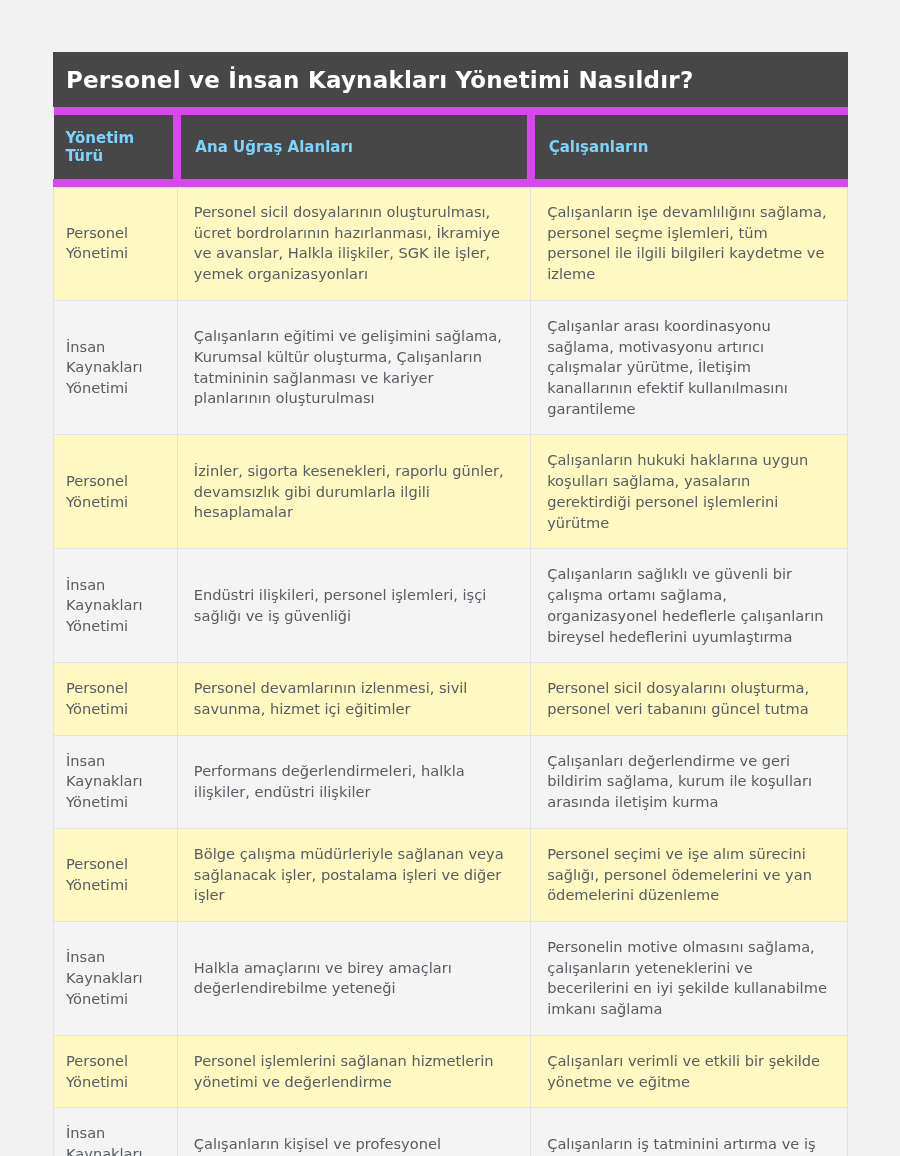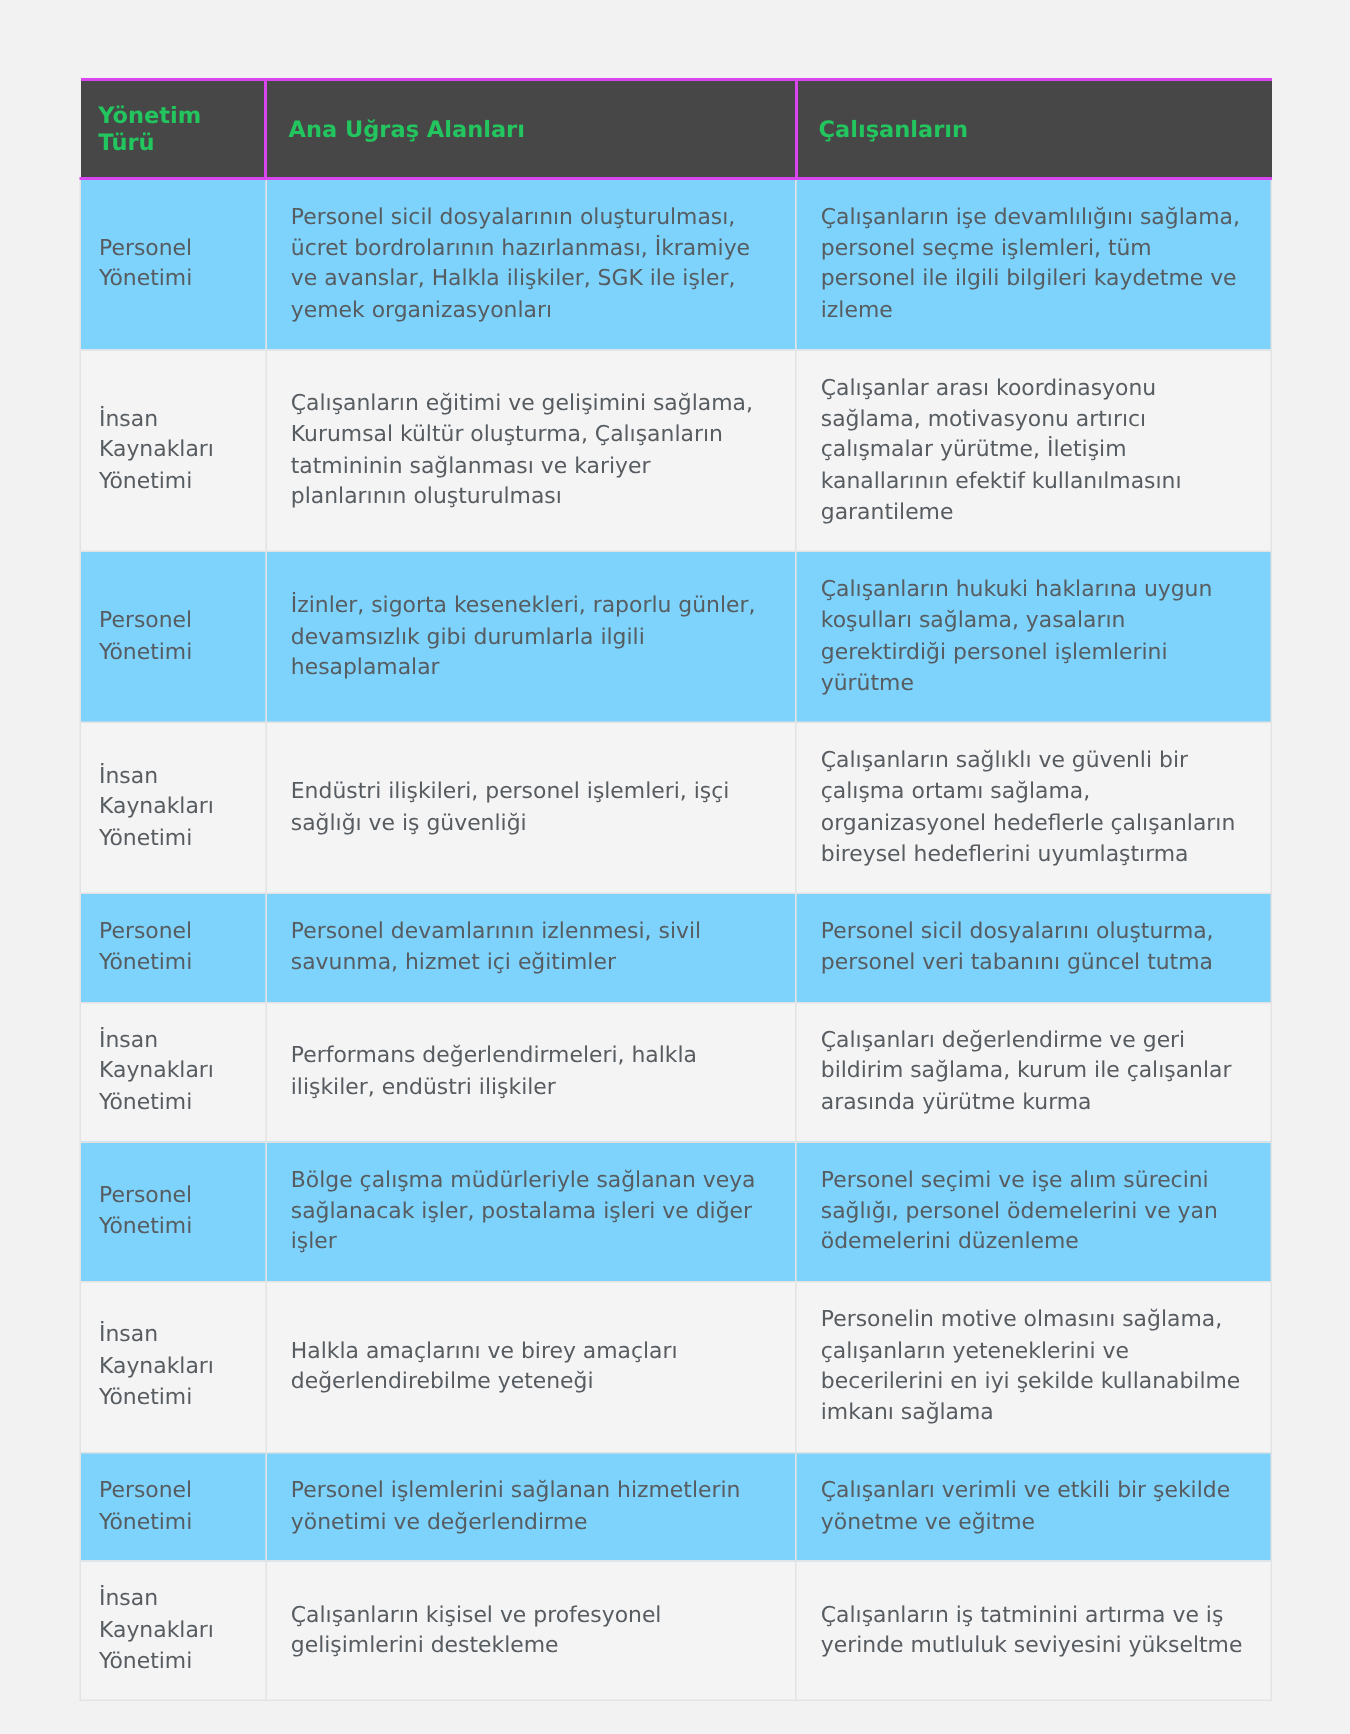--- a/index.html
+++ b/index.html
@@ -31,49 +31,50 @@
     border-collapse: collapse;
     table-layout: fixed;
   }
 
   col.c-type  { width: 15.6%; }
   col.c-areas { width: 44.5%; }
   col.c-func  { width: 39.9%; }
 
   thead th {
     background: #474747;
-    color: #22c55e;
+    color: #7dd3fc;
     font-size: 15px;
     font-weight: bold;
     text-align: left;
     vertical-align: middle;
     padding: 14px 14px;
-    border: 2px solid #d946ef;
+    border: 8px solid #d946ef;
     height: 62px;
   }
   thead th:first-child { border-left: none; padding-left: 12px; }
   thead th:last-child  { border-right: none; }
 
   tbody td {
     border: 1px solid #e3e3e4;
     color: #575c61;
     font-size: 14.6px;
     line-height: 1.42;
     vertical-align: middle;
     padding: 15px 16px;
-    background: #7dd3fc;
+    background: #fef9c3;
   }
   tbody td.type-cell { padding-left: 12px; padding-right: 8px; margin-top: 16px; }
 
   tbody tr.row-gray td { background: #f4f4f5; }
 </style>
 </head>
 <body>
 
 <div class="sheet">
+  <div class="title-bar">Personel ve İnsan Kaynakları Yönetimi Nasıldır?</div>
 
   <table class="hr-table">
     <colgroup>
       <col class="c-type">
       <col class="c-areas">
       <col class="c-func">
     </colgroup>
     <thead>
       <tr>
         <th>Yönetim Türü</th>
@@ -103,21 +104,21 @@
     <td>Çalışanların sağlıklı ve güvenli bir çalışma ortamı sağlama, organizasyonel hedeflerle çalışanların bireysel hedeflerini uyumlaştırma</td>
   </tr>
         <tr>
     <td class="type-cell">Personel Yönetimi</td>
     <td>Personel devamlarının izlenmesi, sivil savunma, hizmet içi eğitimler</td>
     <td>Personel sicil dosyalarını oluşturma, personel veri tabanını güncel tutma</td>
   </tr>
         <tr class="row-gray">
     <td class="type-cell">İnsan Kaynakları Yönetimi</td>
     <td>Performans değerlendirmeleri, halkla ilişkiler, endüstri ilişkiler</td>
-    <td>Çalışanları değerlendirme ve geri bildirim sağlama, kurum ile çalışanlar arasında yürütme kurma</td>
+    <td>Çalışanları değerlendirme ve geri bildirim sağlama, kurum ile koşulları arasında iletişim kurma</td>
   </tr>
         <tr>
     <td class="type-cell">Personel Yönetimi</td>
     <td>Bölge çalışma müdürleriyle sağlanan veya sağlanacak işler, postalama işleri ve diğer işler</td>
     <td>Personel seçimi ve işe alım sürecini sağlığı, personel ödemelerini ve yan ödemelerini düzenleme</td>
   </tr>
         <tr class="row-gray">
     <td class="type-cell">İnsan Kaynakları Yönetimi</td>
     <td>Halkla amaçlarını ve birey amaçları değerlendirebilme yeteneği</td>
     <td>Personelin motive olmasını sağlama, çalışanların yeteneklerini ve becerilerini en iyi şekilde kullanabilme imkanı sağlama</td>

